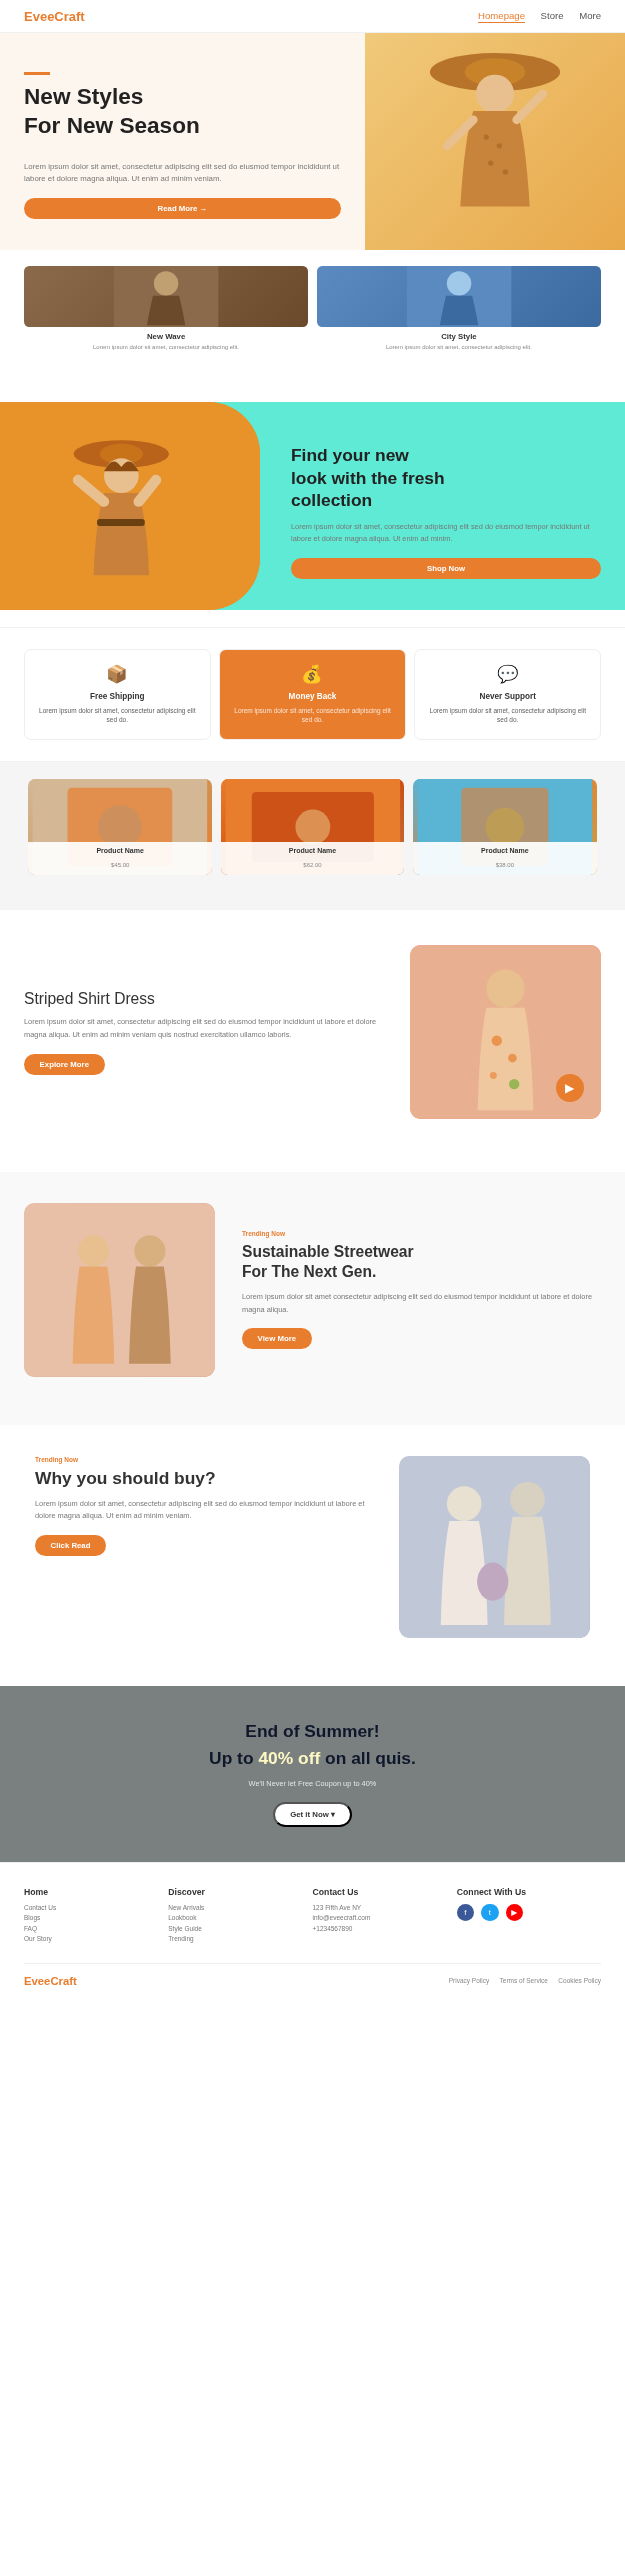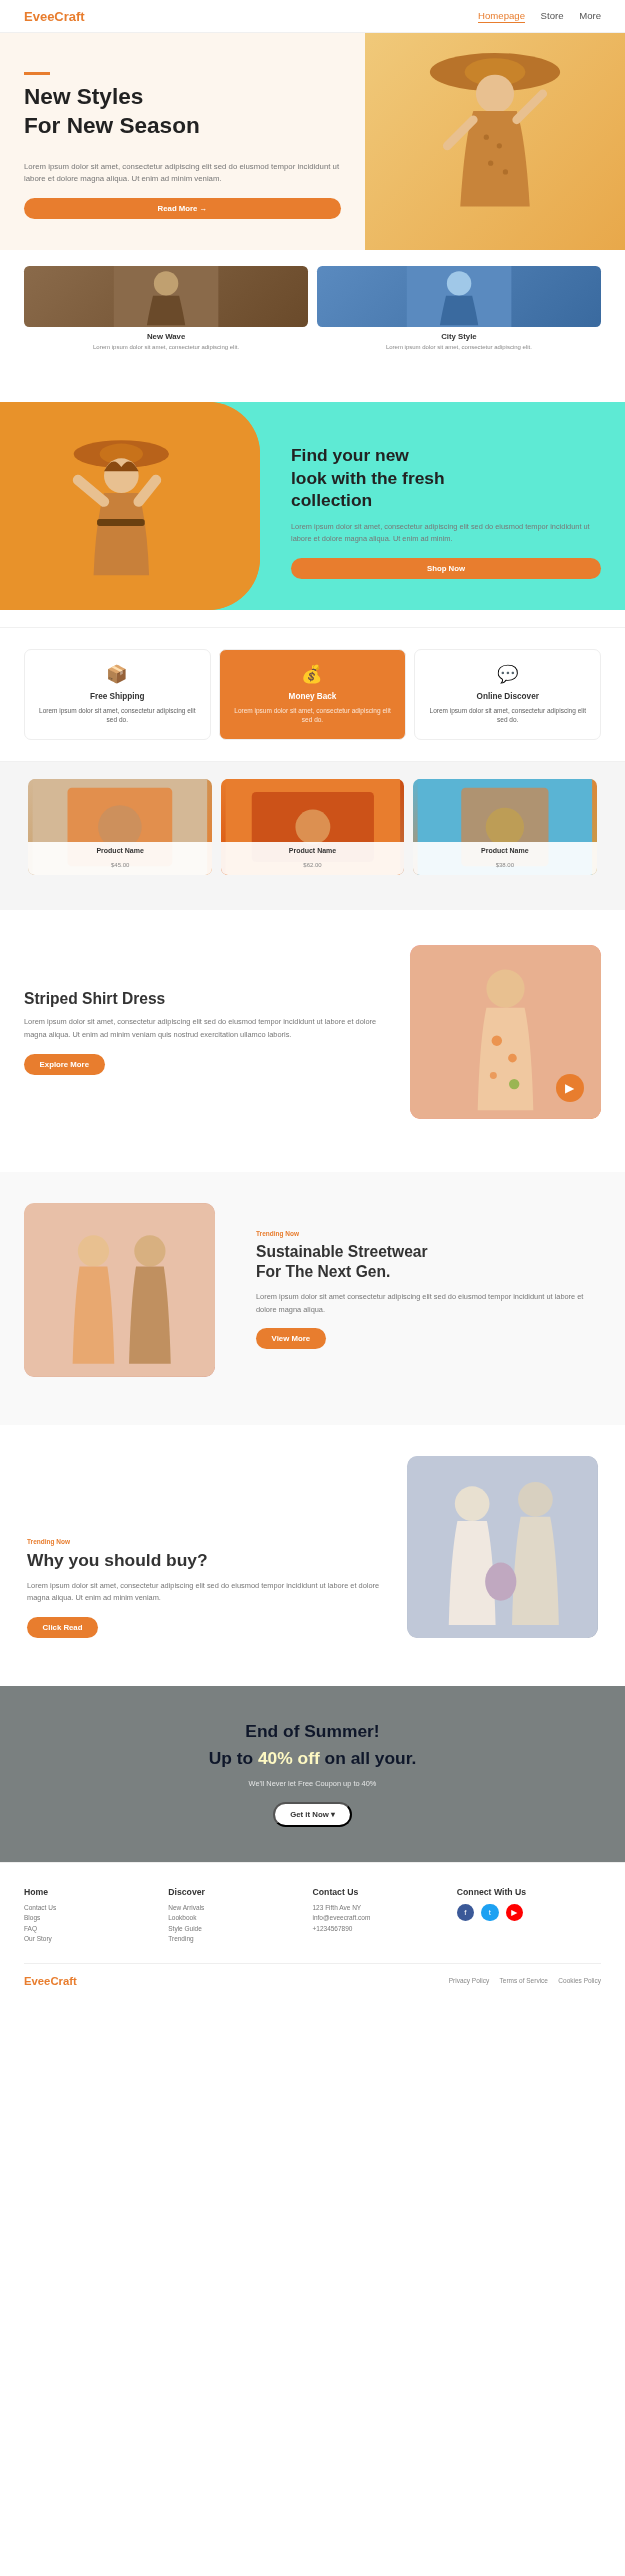--- a/index.html
+++ b/index.html
@@ -110,53 +110,53 @@
     }
     .product-label h5 { font-size: 7px; font-weight: 700; }
     .product-label span { font-size: 6px; color: #888; }
 
     
     .shirt-dress {
       display: flex; align-items: center; gap: 0; padding: 35px 24px;
       background: #fff;
     }
     .shirt-dress-left { flex: 1; padding-right: 17.4px; }
-    .shirt-dress-left h2 { font-size: 15.6px; font-weight: 700; margin-bottom: 8.7px; }
+    .shirt-dress-left h2 { font-size: 15.6px; font-weight: 400; margin-bottom: 8.7px; }
     .shirt-dress-left p { font-size: 7.4px; color: #777; line-height: 1.7; margin-bottom: 12px; }
     .shirt-dress-right {
       width: 191px; height: 174px;
       background: linear-gradient(135deg, #f0a0a0, #e87d2e);
       border-radius: 10.4px; overflow: hidden;
       display: flex; align-items: center; justify-content: center; position: relative;
     }
     .play-btn {
       width: 28px; height: 28px; background: #e87d2e; border-radius: 50%;
       display: flex; align-items: center; justify-content: center;
       color: #fff; font-size: 12px; position: absolute; bottom: 17.4px; right: 17.4px;
     }
 
     
     .streetwear {
-      display: flex; align-items: center; gap: 15px; padding: 31px 24px;
+      display: flex; align-items: center; gap: 1px; padding: 31px 24px;
       background: #f9f9f9;
     }
     .streetwear-left {
       width: 191px; height: 174px;
       background: linear-gradient(135deg, #e8c0a8, #d09080);
       border-radius: 10.4px; overflow: hidden; margin-right: 26px;
       display: flex; align-items: flex-end; justify-content: center;
     }
     .streetwear-right { flex: 1; }
     .trending-label { font-size: 6.5px; color: #e87d2e; font-weight: 600; margin-bottom: 5.2px; }
     .streetwear-right h2 { font-size: 15.6px; font-weight: 700; margin-bottom: 8.7px; line-height: 1.3; }
     .streetwear-right p { font-size: 7.4px; color: #777; line-height: 1.7; margin-bottom: 12px; }
 
     
     .why-buy {
-      display: flex; align-items: flex-end; gap: 0; padding: 31px 27px;
+      display: flex; align-items: flex-start; gap: 0; padding: 31px 35px;
       background: #fff;
     }
     .why-buy-left { flex: 1; padding-right: 17.4px; }
     .why-buy-right {
       width: 191px; height: 182px;
       background: linear-gradient(135deg, #c0c8d8, #a0a8b8);
       border-radius: 10.4px; overflow: hidden;
     }
 
     
@@ -310,21 +310,21 @@
     <h4>Free Shipping</h4>
     <p>Lorem ipsum dolor sit amet, consectetur adipiscing elit sed do.</p>
   </div>
   <div class="feature-card active">
     <div class="feature-icon">💰</div>
     <h4>Money Back</h4>
     <p>Lorem ipsum dolor sit amet, consectetur adipiscing elit sed do.</p>
   </div>
   <div class="feature-card">
     <div class="feature-icon">💬</div>
-    <h4>Online Discover</h4>
+    <h4>Never Support</h4>
     <p>Lorem ipsum dolor sit amet, consectetur adipiscing elit sed do.</p>
   </div>
 </section>
 
 <section class="product-grid">
   <div class="product-item">
     <div class="product-img p1">
       <svg width="100%" height="96" viewBox="0 0 200 110">
         <rect width="200" height="110" fill="#d4b896"></rect>
         <rect x="40" y="10" width="120" height="90" rx="5" fill="#e87d2e" opacity="0.7"></rect>
@@ -434,21 +434,21 @@
   </div>
 </section>
 
 <div class="spacer" style="height:17.4px;"></div>
 
 <section class="banner">
   <h2>
     <span>End of Summer!</span>
   </h2>
   <h2 style="margin-bottom:10.4px;">
-    <span>Up to </span><span style="color:#fef9c3;">40% off</span><span> on all your.</span>
+    <span>Up to </span><span style="color:#fef9c3;">40% off</span><span> on all quis.</span>
   </h2>
   <p>We'll Never let Free Coupon up to 40%</p>
   <button class="btn-white">Get it Now ▾</button>
 </section>
 
 <footer>
   <div class="footer-grid">
     <div class="footer-col">
       <h4>Home</h4>
       <ul>

